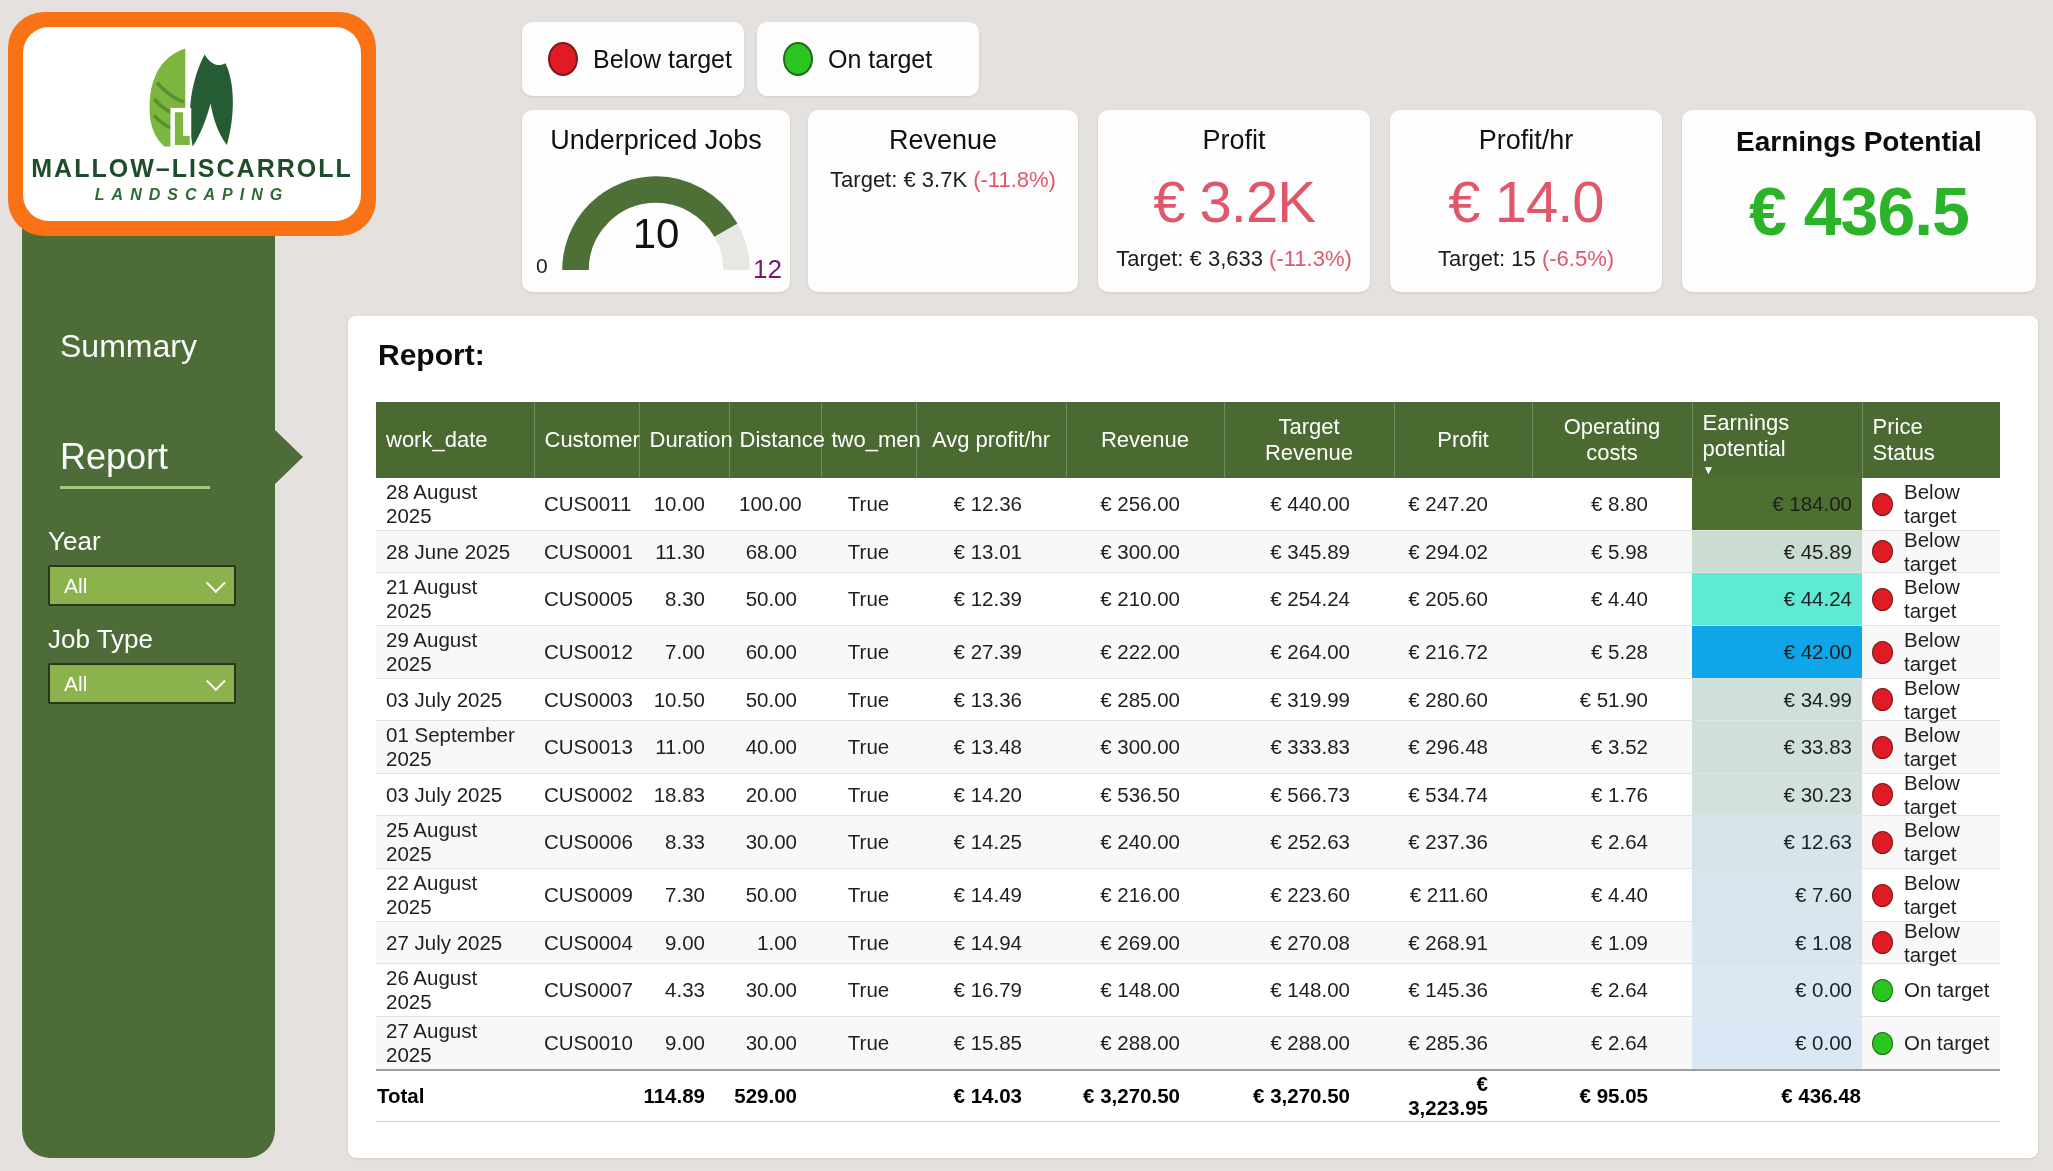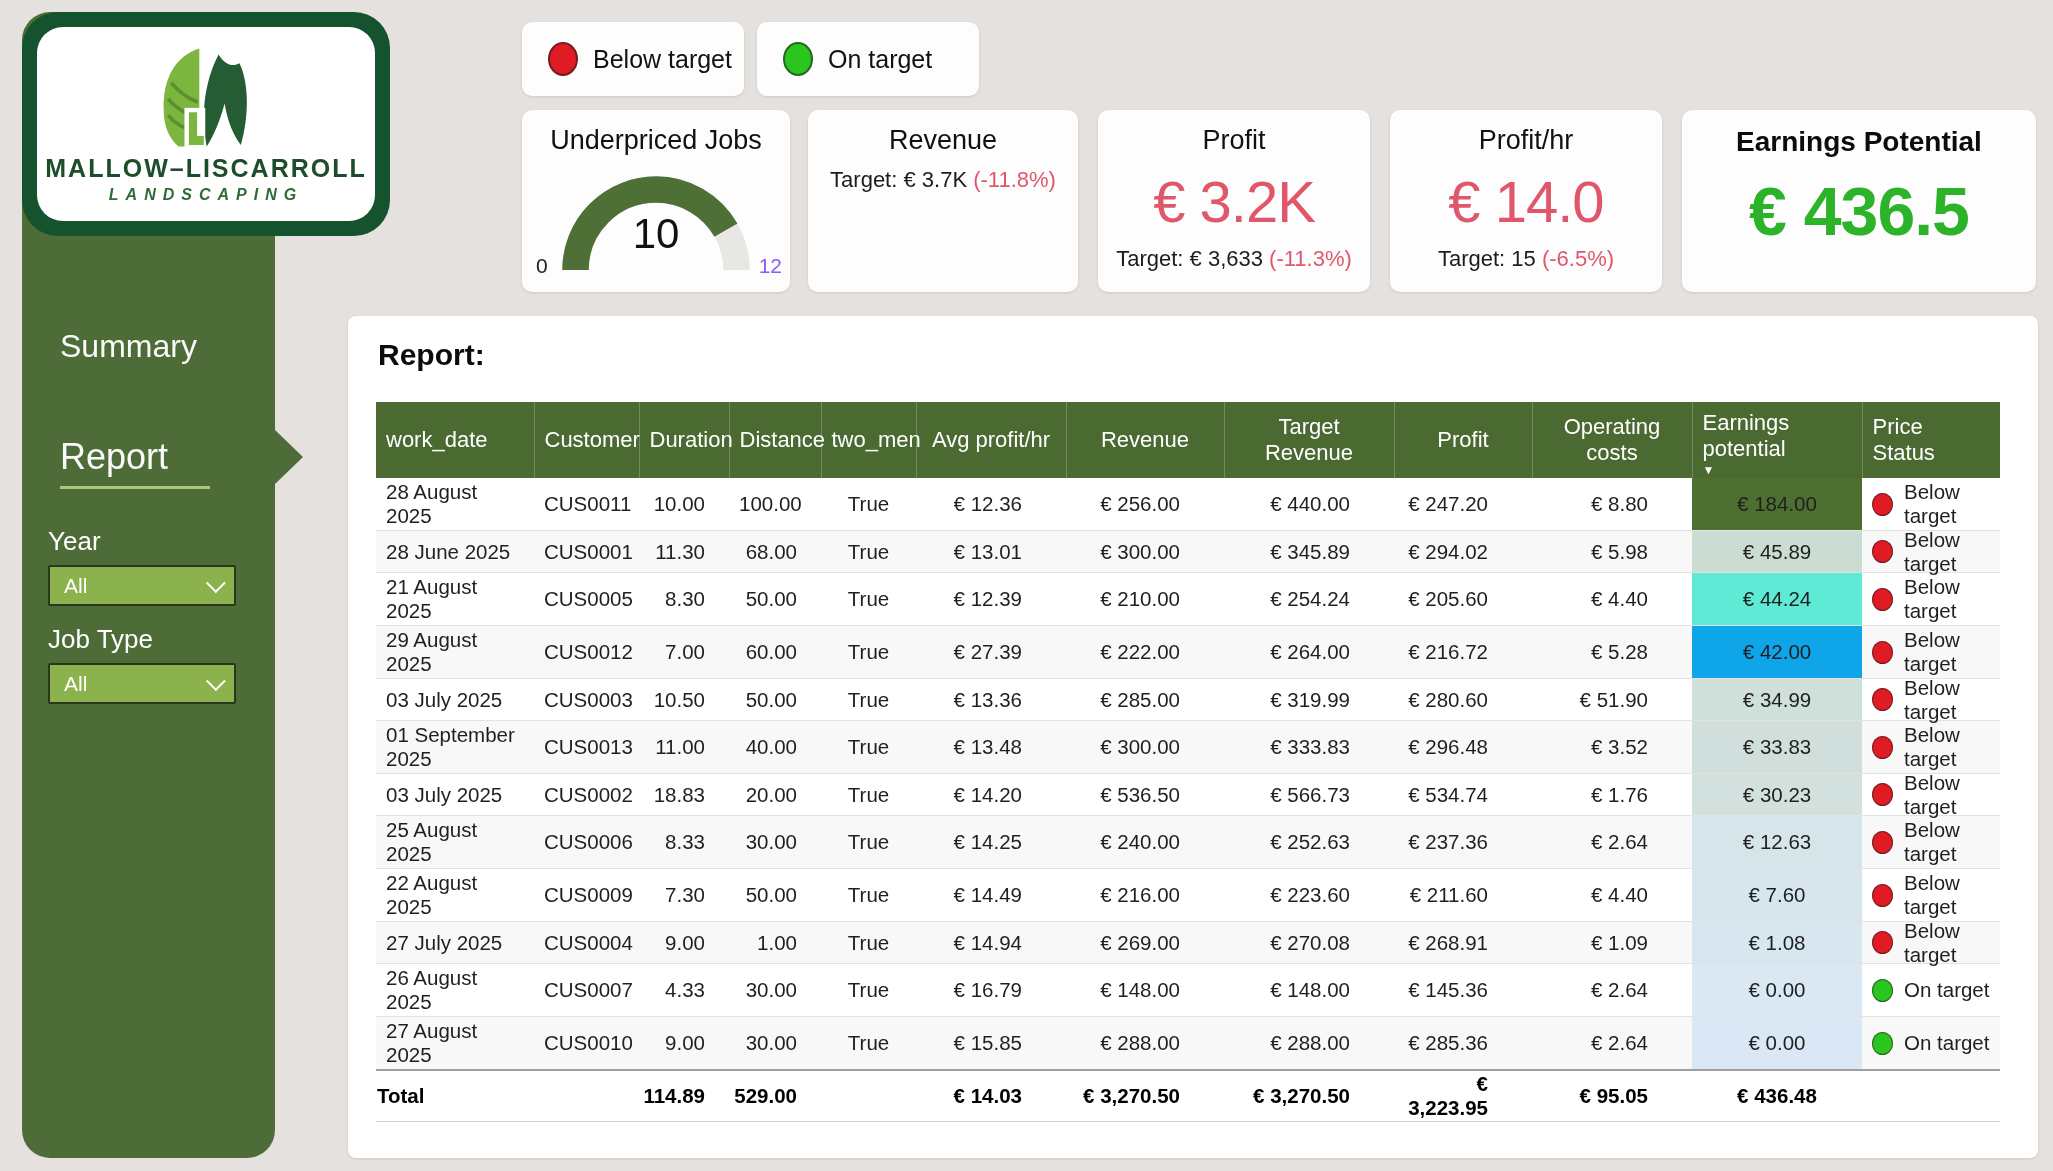--- a/index.html
+++ b/index.html
@@ -5,22 +5,22 @@
   html,body{margin:0;padding:0;}
   body{
     width:2053px;height:1171px;position:relative;overflow:hidden;
     background:#e4e1de;
     font-family:"Liberation Sans","DejaVu Sans",sans-serif;
     -webkit-font-smoothing:antialiased;
   }
   
   .sidebar{position:absolute;left:22px;top:12px;width:253px;height:1146px;
     background:#4d6c37;border-radius:28px;}
-  .logo-wrap{position:absolute;left:22px;top:12px;width:368px;height:224px;
-    background:#14532d;border-radius:36px;}
+  .logo-wrap{position:absolute;left:8px;top:12px;width:368px;height:224px;
+    background:#f97316;border-radius:36px;}
   .logo-card{position:absolute;left:15px;top:15px;width:338px;height:194px;
     background:#ffffff;border-radius:26px;display:flex;flex-direction:column;
     align-items:center;justify-content:center;}
   .brand-line1{font-size:25px;font-weight:bold;letter-spacing:2px;color:#1d4d2b;margin-top:6px;}
   .brand-line2{font-size:16px;font-weight:bold;letter-spacing:7px;color:#2f6b37;margin-top:3px;font-style:italic;}
   .nav-item{position:absolute;left:38px;color:#fafafa;font-weight:300;cursor:pointer;}
   .nav-summary{top:316px;font-size:32px;}
   .nav-report{top:424px;font-size:36px;}
   .nav-underline{position:absolute;left:38px;top:474px;width:150px;height:3px;background:#a9c97b;}
   .nav-arrow{position:absolute;left:275px;top:430px;width:0;height:0;
@@ -55,41 +55,41 @@
   .card-revenue{left:808px;width:270px;}
   .card-profit{left:1098px;width:272px;}
   .card-profithr{left:1390px;width:272px;}
   .card-earnings{left:1682px;width:354px;}
   .earnings-title{font-size:28px;font-weight:bold;margin-top:16px;color:#0c0c0c;}
   .earnings-value{font-size:68px;font-weight:bold;color:#2db32a;margin-top:14px;letter-spacing:-1px;}
   .gauge-box{position:absolute;left:0;right:0;top:44px;height:138px;}
   .gauge-svg{position:absolute;left:26px;top:6px;}
   .gauge-value{position:absolute;left:0;right:0;top:56px;text-align:center;font-size:42px;color:#111;}
   .gauge-min{position:absolute;left:14px;top:100px;font-size:21px;color:#222;}
-  .gauge-max{position:absolute;right:8px;top:100px;font-size:21px;color:#8b5cf6;}
+  .gauge-max{position:absolute;right:8px;top:100px;font-size:26px;color:#701a75;}
   
   .report-panel{position:absolute;left:348px;top:316px;width:1690px;height:842px;
     background:#ffffff;border-radius:8px;box-shadow:0 1px 3px rgba(0,0,0,.10);}
   .report-title{position:absolute;left:30px;top:22px;font-size:30px;font-weight:bold;color:#0c0c0c;}
   .report-table{position:absolute;left:28px;top:86px;border-collapse:collapse;table-layout:fixed;
     width:1624px;font-size:20.5px;}
   .report-table thead th{background:#4a6a32;color:#fff;font-weight:400;font-size:22px;
     height:50px;padding:2px 10px;border-right:1px solid rgba(255,255,255,.22);vertical-align:middle;cursor:pointer;}
   .report-table thead th:last-child{border-right:none;}
   .th-left{text-align:left;}
   .th-center{text-align:center;}
   .th-earn{text-align:left;vertical-align:top;padding-top:8px !important;}
   .sort-icon{display:block;font-size:12px;line-height:12px;margin-top:2px;color:#ffffff;}
   .report-table tbody td{height:37px;border-bottom:1px solid #e2e2e2;color:#1f1f1f;padding:2px 10px;background:#ffffff;}
   .report-table tbody tr:nth-child(even) td{background:#f8f8f8;}
   .td-left{text-align:left;}
   .td-num{text-align:right;padding-right:24px !important;}
   .td-center{text-align:center;}
   .td-cur{text-align:right;padding-right:44px !important;}
-  .td-earn{text-align:center;}
+  .td-earn{text-align:right;}
   .status-cell{display:flex;align-items:center;gap:11px;height:33px;}
   .status-dot{width:19px;height:21px;border-radius:50%;border:1.5px solid rgba(25,25,25,.55);flex:none;}
   .total-row td{font-weight:bold;border-top:2px solid #9f9f9f;border-bottom:1px solid #cfcfcf;height:42px;background:#ffffff !important;}
 </style>
 </head>
 <body>
 
 <div class="sidebar"></div>
 <div class="logo-wrap">
   <div class="logo-card">

